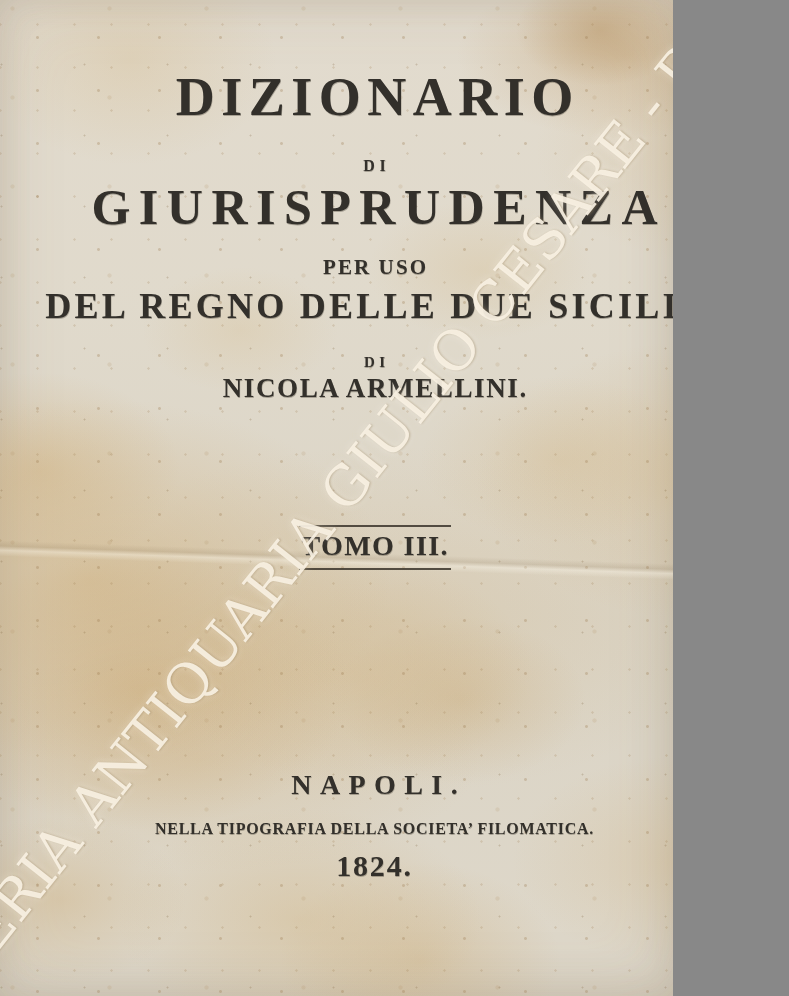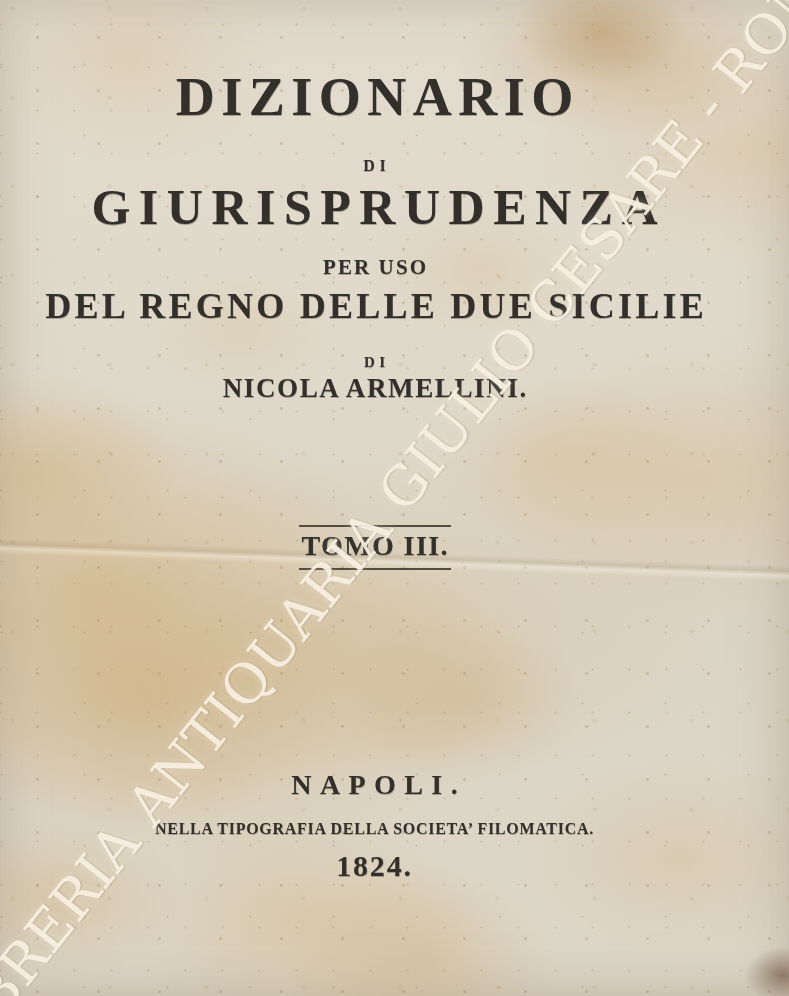--- a/index.html
+++ b/index.html
@@ -1,20 +1,20 @@
 <!DOCTYPE html>
 <html><head>
 <meta charset="utf-8">
 <style>
   html, body { margin: 0; padding: 0; background: #888; }
   * { box-sizing: border-box; }
 
   .page {
     position: relative;
-    width: 789px;
+    width: 673px;
     height: 996px;
     overflow: hidden;
     background-color: #e1dbcd;
     background-image: linear-gradient(180deg,
       rgba(226,219,206,0.9) 0%,
       rgba(223,216,202,0.4) 30%,
       rgba(214,207,192,0.55) 62%,
       rgba(219,212,198,0.5) 100%);
     box-shadow: inset 0 0 70px rgba(125,105,75,0.14),
                 inset -6px -10px 40px rgba(105,85,58,0.10),

